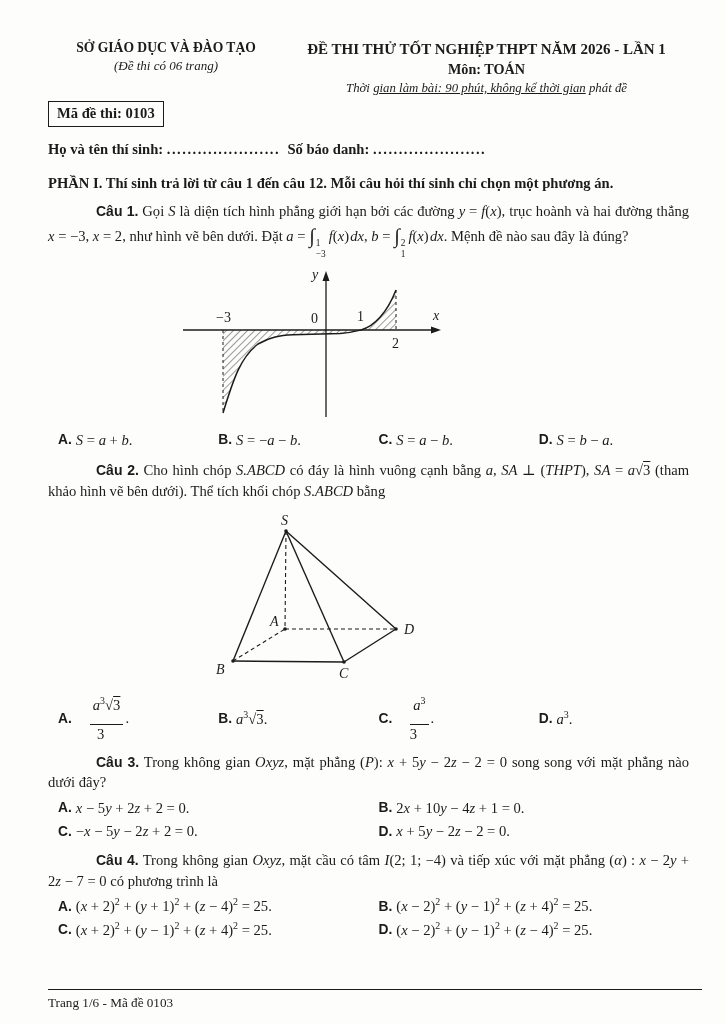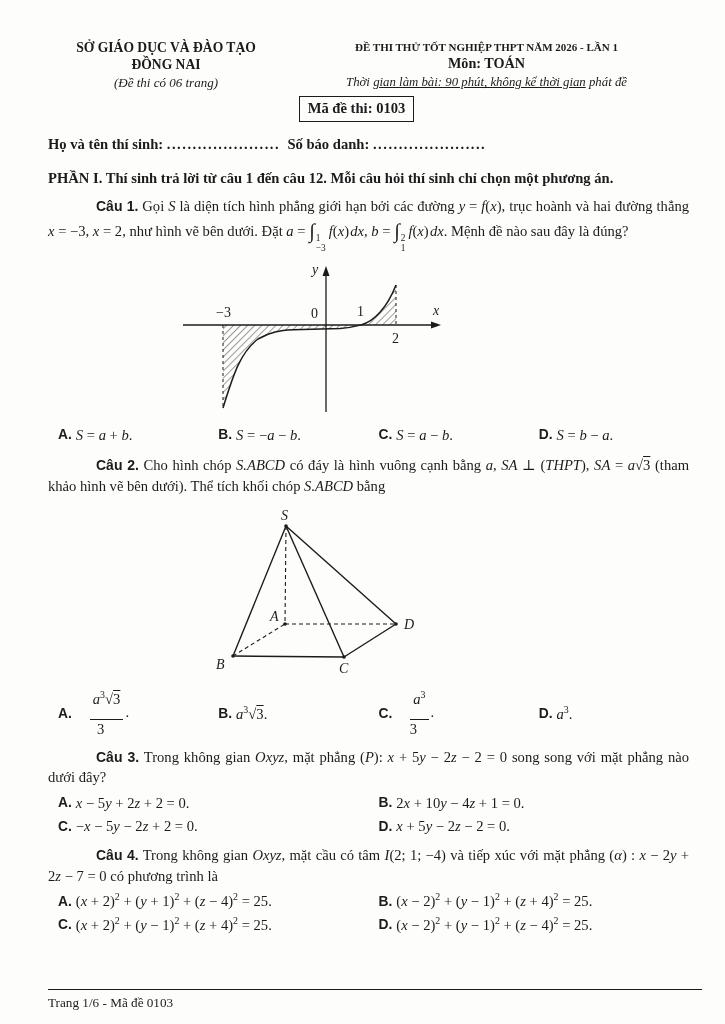--- a/index.html
+++ b/index.html
@@ -12,24 +12,24 @@
     display:flex;flex-direction:column;
     overflow:hidden;
   }
   
   .hdr{display:flex;width:100%;}
   .hdr-left{width:236px;text-align:center;flex-shrink:0;}
   .hdr-left .l1,.hdr-left .l2{font-weight:bold;font-size:13.6px;line-height:1.25;}
   .hdr-left .l3{font-weight:bold;font-size:13.2px;margin-top:3px;}
   .hdr-left .l4{font-style:italic;font-size:13px;}
   .hdr-right{flex:1;text-align:center;}
-  .hdr-right .t1{font-weight:bold;font-size:11px;line-height:1.3;}
+  .hdr-right .t1{font-weight:bold;font-size:15px;line-height:1.3;}
   .hdr-right .t2{font-weight:bold;font-size:14.2px;line-height:1.35;}
   .hdr-right .t3{font-style:italic;font-size:12.8px;line-height:1.45;}
-  .code-row{display:flex;justify-content:center;margin:4px 24px 4px 0;}
+  .code-row{display:flex;justify-content:flex-start;margin:4px 24px 4px 0;}
   .code-box{border:1.4px solid #1b1b1b;padding:1px 8px 2px;font-weight:bold;font-size:14.6px;}
   .cand{font-weight:bold;margin-top:8px;margin-bottom:14px;white-space:nowrap;}
   .dots{letter-spacing:1.5px;font-weight:bold;}
   
   .part-head{font-weight:bold;text-align:justify;margin-bottom:8px;}
   .qbody{text-align:justify;margin-bottom:2px;}
   .qlabel{font-family:"Liberation Sans","DejaVu Sans",sans-serif;font-weight:bold;font-size:14px;margin-left:48px;}
   .olet{font-family:"Liberation Sans","DejaVu Sans",sans-serif;font-weight:bold;font-size:13.8px;margin-right:4px;}
   .opt-row4{display:grid;grid-template-columns:1fr 1fr 1fr 1fr;margin:2px 0 10px;}
   .opt-row4 .opt{padding-left:10px;white-space:nowrap;}
@@ -53,21 +53,20 @@
   .footer{margin-top:auto;padding-bottom:12px;}
   .footer-line{border-top:1.6px solid #1b1b1b;margin:0 0 4px 0;width:654px;}
   .footer-text{text-align:left;font-size:13.2px;width:654px;}
 </style>
 </head>
 <body>
 
 <div class="hdr">
   <div class="hdr-left">
     <div class="l1">SỞ GIÁO DỤC VÀ ĐÀO TẠO</div>
-    <div class="l2">ĐỒNG NAI</div>
     <div class="l4">(Đề thi có 06 trang)</div>
   </div>
   <div class="hdr-right">
     <div class="t1">ĐỀ THI THỬ TỐT NGHIỆP THPT NĂM 2026 - LẦN 1</div>
     <div class="t2">Môn: TOÁN</div>
     <div class="t3">Thời <u>gian làm bài: 90 phút, không kể thời gian</u> phát đề</div>
   </div>
 </div>
 
 <div class="code-row">

